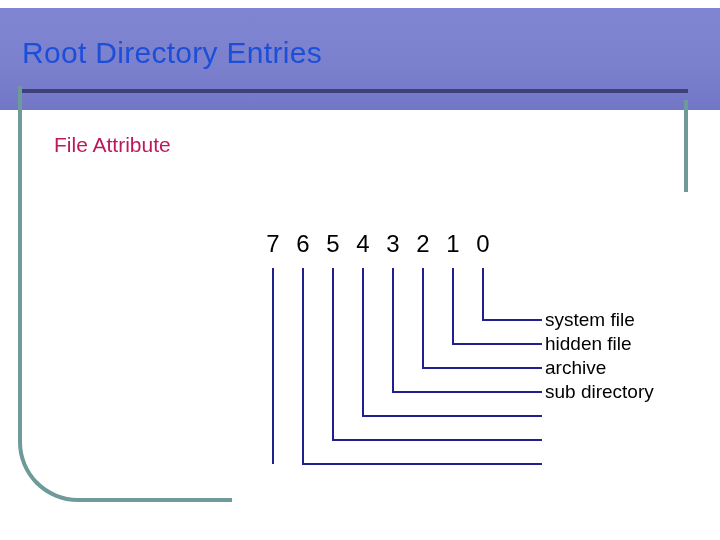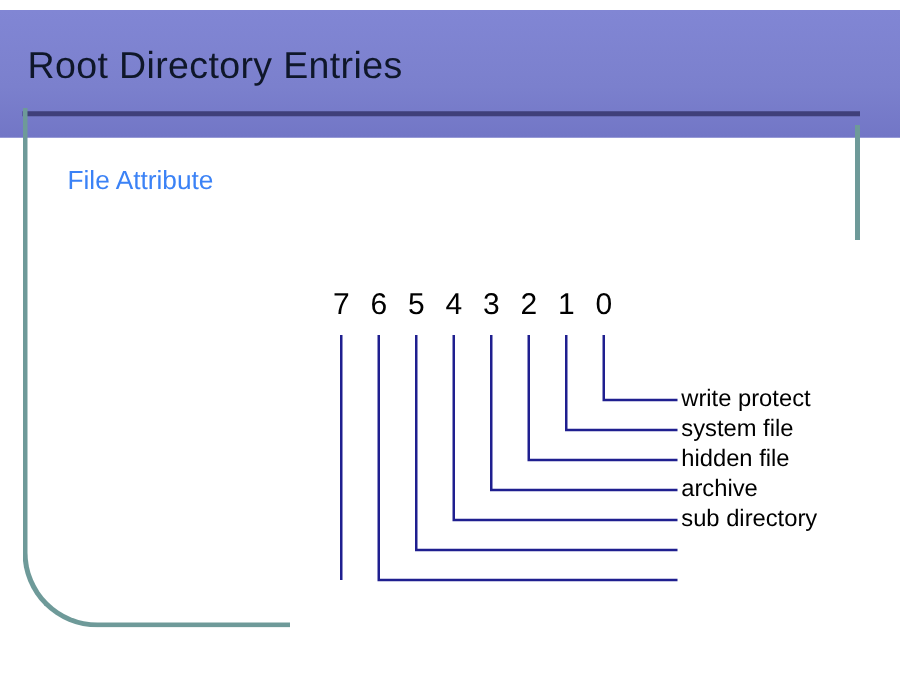--- a/index.html
+++ b/index.html
@@ -37,21 +37,21 @@
     width: 720px;
     height: 102px;
     background: linear-gradient(180deg, #8186d4 0%, #7b80cd 60%, #7276c6 100%);
   }
 
   .title-text {
     position: absolute;
     left: 22px;
     top: 36px;
     font-size: 30px;
-    color: #0f172a;
+    color: #1d4ed8;
     letter-spacing: 0.3px;
     white-space: nowrap;
   }
 
   .title-rule {
     position: absolute;
     left: 18px;
     top: 89px;
     width: 670px;
     height: 4px;
@@ -77,21 +77,21 @@
     width: 4px;
     height: 92px;
     background: #6e9a99;
   }
 
   .subtitle {
     position: absolute;
     left: 54px;
     top: 133px;
     font-size: 21px;
-    color: #3b82f6;
+    color: #be185d;
   }
 
   
   .diagram {
     position: absolute;
     left: 250px;
     top: 230px;
     width: 450px;
     height: 280px;
   }
@@ -181,21 +181,20 @@
 
         <path d="M 83 38 L 83 210 L 292 210"></path>
 
         <path d="M 53 38 L 53 234 L 292 234"></path>
 
         <path d="M 23 38 L 23 234"></path>
       </g>
     </svg>
 
     <div class="labels">
-      <div class="label-item">write protect</div>
       <div class="label-item">system file</div>
       <div class="label-item">hidden file</div>
       <div class="label-item">archive</div>
       <div class="label-item">sub directory</div>
     </div>
 
   </div>
 </div>
 
 </body></html>

